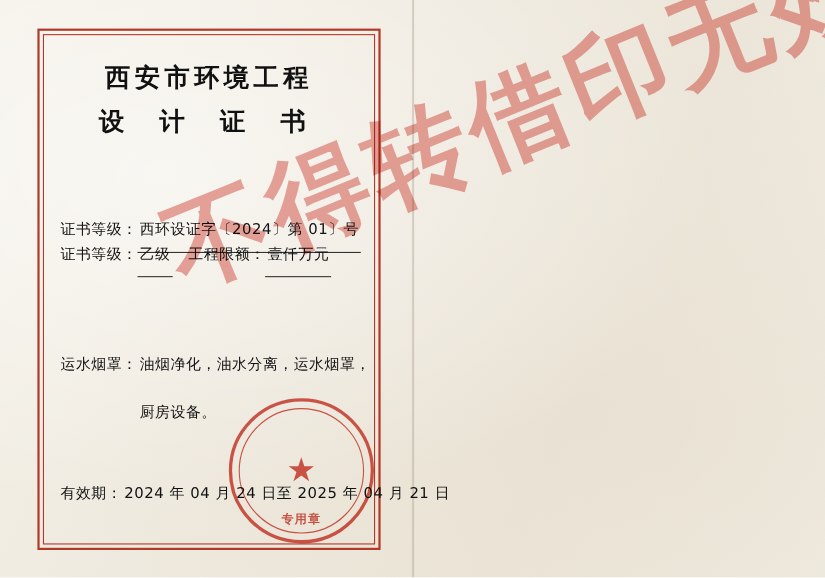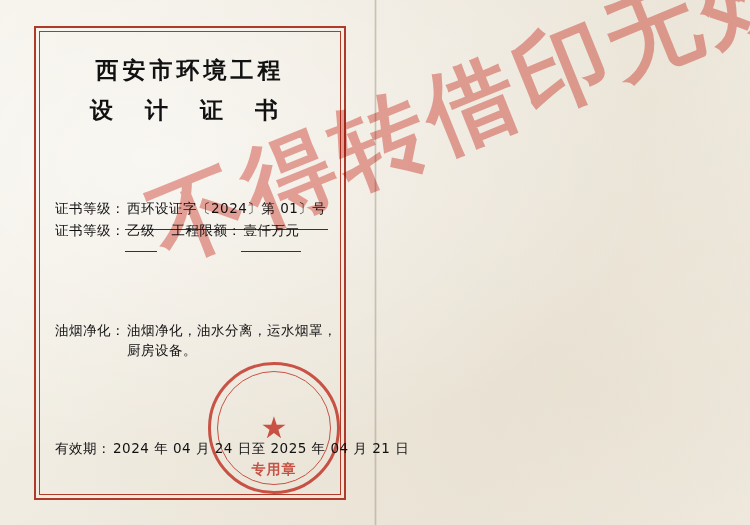--- a/index.html
+++ b/index.html
@@ -101,21 +101,21 @@
     color: #111;
     border-bottom: 1px solid #333;
     padding: 0 2px 11px 2px;
     display: inline-block;
   }
   .value.noline { border-bottom: none; }
   #f-code { top: 200px; }
   #f-grade { top: 222px; }
   #f-unit  { top: 285px; }
   #f-cat   { top: 322px; }
-  #f-cat2  { top: 342px; left: 125px; }
+  #f-cat2  { top: 366px; left: 125px; }
   #f-issuer{ top: 400px; }
   #f-valid { top: 440px; }
 
   
   .stamp {
     position: absolute;
     border-radius: 50%;
     border: 3px solid #cc2b1d;
     color: #cc2b1d;
     opacity: 0.78;
@@ -133,21 +133,21 @@
   .stamp .arc-top, .stamp .arc-bottom {
     position: absolute;
     left: 0; right: 0;
     text-align: center;
     font-size: 11px;
     font-weight: bold;
     letter-spacing: 2px;
     color: #cc2b1d;
   }
   .stamp .arc-top { top: 12px; }
-  .stamp .arc-bottom { bottom: 12px; font-size: 14px; letter-spacing: 1px; }
+  .stamp .arc-bottom { bottom: 12px; font-size: 11px; letter-spacing: 1px; }
   .stamp .ring-inner {
     position: absolute;
     left: 6px; top: 6px; right: 6px; bottom: 6px;
     border: 1px solid #cc2b1d;
     border-radius: 50%;
   }
   
   #watermark {
     position: absolute;
     left: 140px;
@@ -180,21 +180,21 @@
     <div class="field cn" id="f-code">
       <span class="label">证书等级：</span><span class="value">西环设证字〔2024〕第 01〕号</span>
     </div>
 
     <div class="field cn" id="f-grade">
       <span class="label">证书等级：</span><span class="value">乙级</span>&nbsp;&nbsp;&nbsp;<span class="label">工程限额：</span><span class="value">壹仟万元</span>
     </div>
 
 
     <div class="field cn" id="f-cat">
-      <span class="label">油烟净化：</span><span class="value noline">油烟净化，油水分离，运水烟罩，</span>
+      <span class="label">运水烟罩：</span><span class="value noline">油烟净化，油水分离，运水烟罩，</span>
     </div>
     <div class="field cn" id="f-cat2">
       <span class="value noline">厨房设备。</span>
     </div>
 
 
     <div class="field cn" id="f-valid">
       <span class="label">有效期：</span><span class="value noline">2024 年 04 月 24 日至 2025 年 04 月 21 日</span>
     </div>
 

